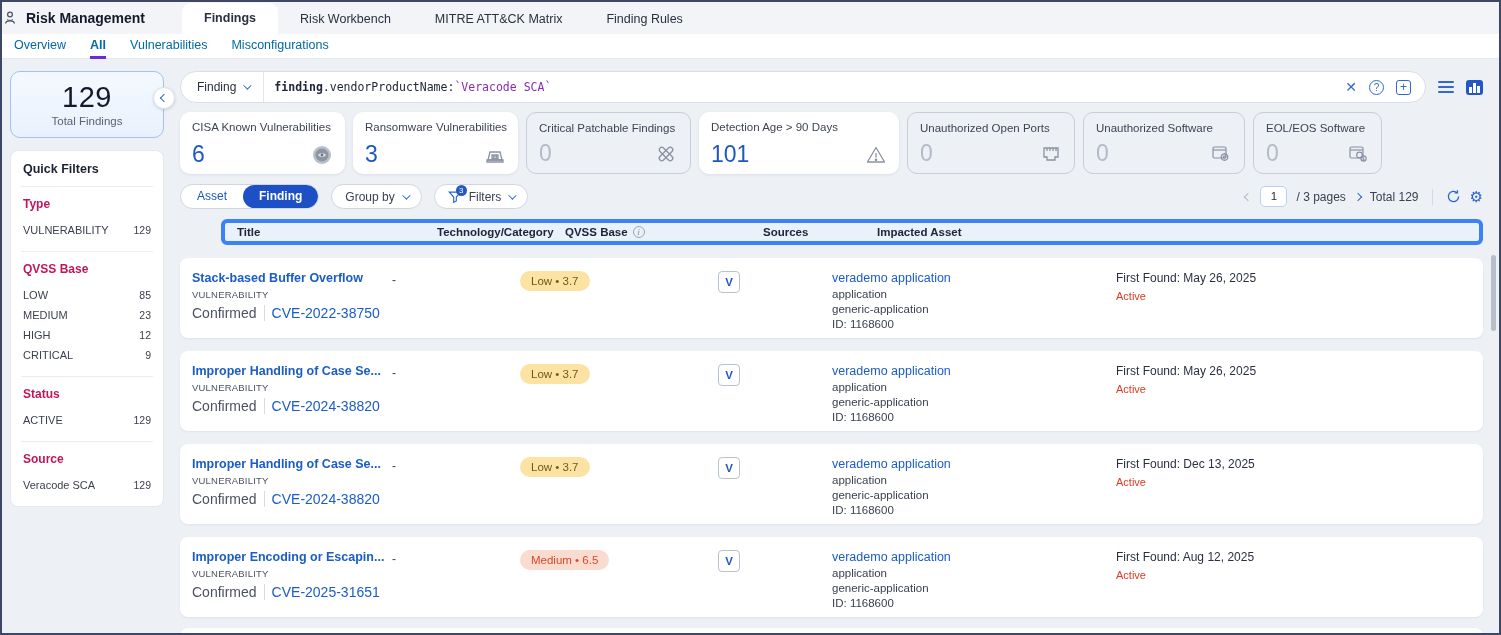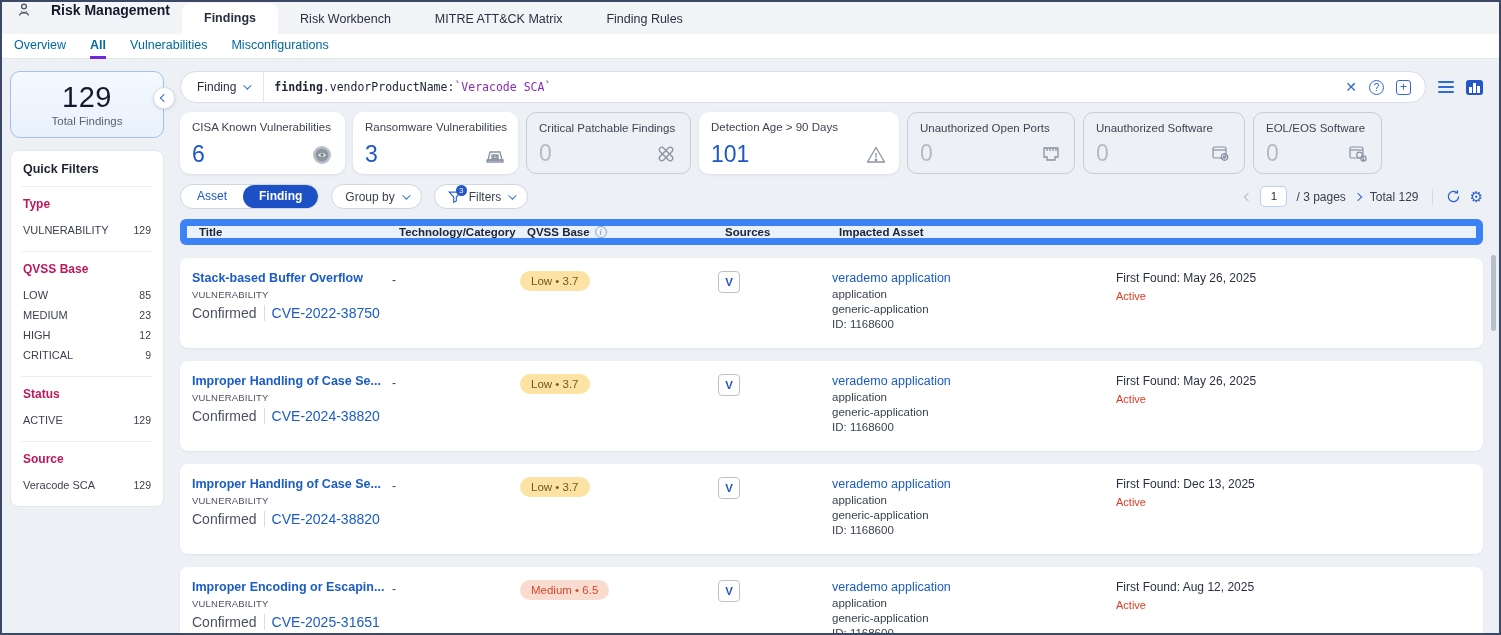--- a/index.html
+++ b/index.html
@@ -2,21 +2,21 @@
 <html><head>
 <meta charset="utf-8">
 <style>
   * { margin:0; padding:0; box-sizing:border-box; }
   html,body { width:1501px; height:635px; }
   body { font-family:"Liberation Sans", sans-serif; background:#fff; color:#1e232e; }
   .window { width:1501px; height:635px; border:2px solid #3d4866; background:#edf0f5; position:relative; overflow:hidden; display:flex; flex-direction:column; }
 
   
   .top-header { height:32px; background:#f2f4f8; display:flex; align-items:flex-end; flex-shrink:0; }
-  .app-title-wrap { display:flex; align-items:flex-start; gap:19px; padding:0 14px; height:32px; width:180px; }
+  .app-title-wrap { display:flex; align-items:center; gap:8px; padding:0 0; height:32px; width:180px; }
   .app-title { font-size:14px; font-weight:bold; color:#14192b; white-space:nowrap; }
   .tabs { display:flex; height:32px; align-items:flex-end; }
   .tab { padding:0 22px; height:30px; line-height:30px; font-size:12.5px; color:#2a3040; cursor:pointer; white-space:nowrap; }
   .tab.is-active { background:#fff; border-radius:9px 9px 0 0; font-weight:bold; height:31px; line-height:31px; }
 
   
   .sub-nav { height:25px; background:#fff; display:flex; align-items:center; gap:24px; padding:0 12px; border-bottom:1px solid #e4e7ec; flex-shrink:0; }
   .sub-nav-item { font-size:12.5px; color:#0369a1; height:25px; line-height:23px; cursor:pointer; }
   .sub-nav-item.is-active { font-weight:bold; border-bottom:3px solid #6d28d9;text-align:center; }
 
@@ -84,24 +84,24 @@
   .funnel-wrap { position:relative; display:flex; }
   .badge { position:absolute; top:-5px; right:-5px; width:11px; height:11px; background:#2456c6; color:#fff; font-size:8px; border-radius:50%; display:flex; align-items:center; justify-content:center; }
   .toolbar-right { margin-left:auto; display:flex; align-items:center; gap:9px; font-size:12px; color:#3a4150; }
   .page-box { width:27px; height:21px; border:1px solid #b9d0ee; border-radius:5px; background:#fff; text-align:center; font-size:11.5px; line-height:19px; color:#2a3040; }
   .tb-divider { width:1px; height:16px; background:#d4d9e1; margin:0 4px; }
   .gear-icon { color:#2a62cf; font-size:15px; cursor:pointer; line-height:1; }
 
   
   .tbl { margin-top:10px; }
   .tbl-grid { display:grid; grid-template-columns:200px 128px 198px 114px 284px 1fr; padding-left:12px; }
-  .tbl-head { background:#e9f1fb; border:7px solid #3b82f6; border-radius:6px; height:26px; align-items:center; }
+  .tbl-head { background:#e9f1fb; border:4px solid #3b82f6; border-radius:6px; height:26px; align-items:center;margin-left:41px; }
   .th { font-size:11.5px; font-weight:bold; color:#20263a; display:flex; align-items:center; gap:5px; }
   .info-icon { width:12px; height:12px; border:1px solid #9aa5b8; border-radius:50%; color:#9aa5b8; font-size:8px; font-style:italic; font-family:"Liberation Serif", serif; display:flex; align-items:center; justify-content:center; cursor:pointer; }
-  .row-card { background:#fff; border-radius:8px; box-shadow:0 1px 2px rgba(60,75,110,.08); height:90px; margin-top:13px; padding-top:13px; align-items:start; }
+  .row-card { background:#fff; border-radius:8px; box-shadow:0 1px 2px rgba(60,75,110,.08); height:80px; margin-top:13px; padding-top:13px; align-items:start; }
   .row-title { font-size:12.5px; font-weight:bold; color:#1b5cc8; cursor:pointer; white-space:nowrap; }
   .row-type { font-size:9.5px; color:#4c5260; margin-top:4px; letter-spacing:0.2px; }
   .row-sub { display:flex; align-items:center; margin-top:5px; font-size:14px; }
   .row-status { color:#4c5260; padding-right:7px; border-right:1px solid #d7dbe2; }
   .row-cve { color:#1b5cc8; padding-left:7px; cursor:pointer; }
   .cell-dash { font-size:12px; color:#3a4150; padding-top:2px; }
   .sev-pill { display:inline-block; font-size:11.5px; padding:4px 11px; border-radius:12px; margin-top:0px; }
   .sev-low { background:#fce3a4; color:#6a5a20; }
   .sev-medium { background:#fadbd0; color:#d54a2c; }
   .src-badge { width:22px; height:22px; border:1px solid #b9c2cf; border-radius:4px; background:#fff; color:#2456c6; font-size:11.5px; font-weight:bold; display:flex; align-items:center; justify-content:center; cursor:pointer; }

